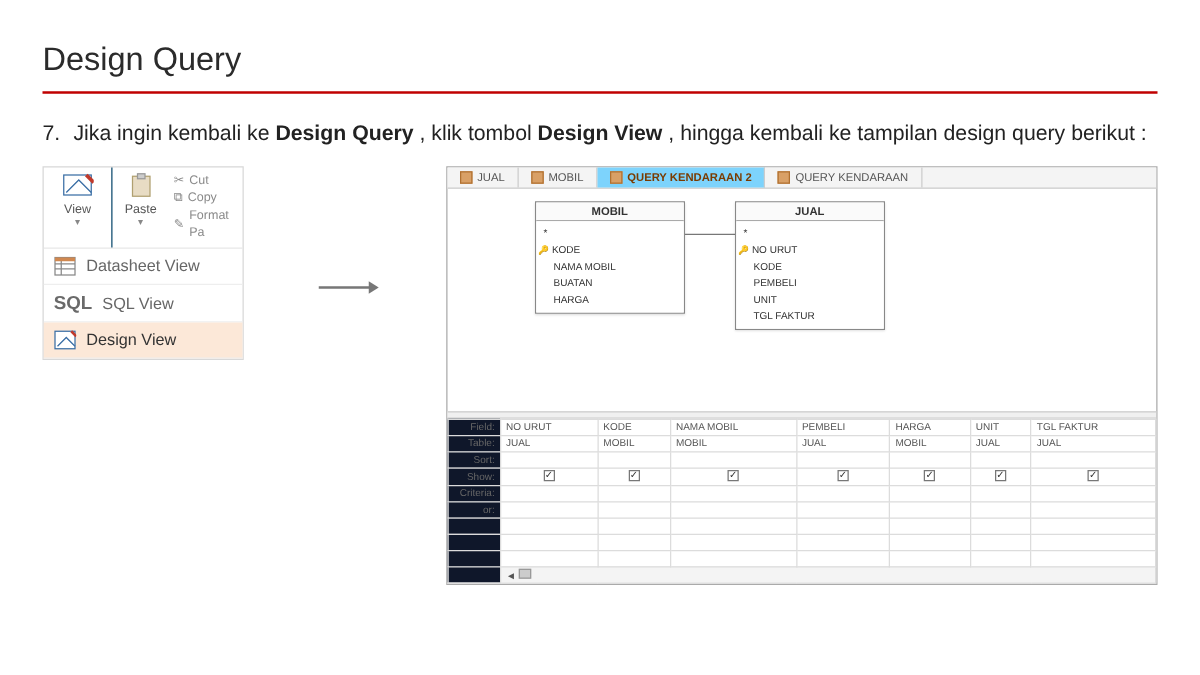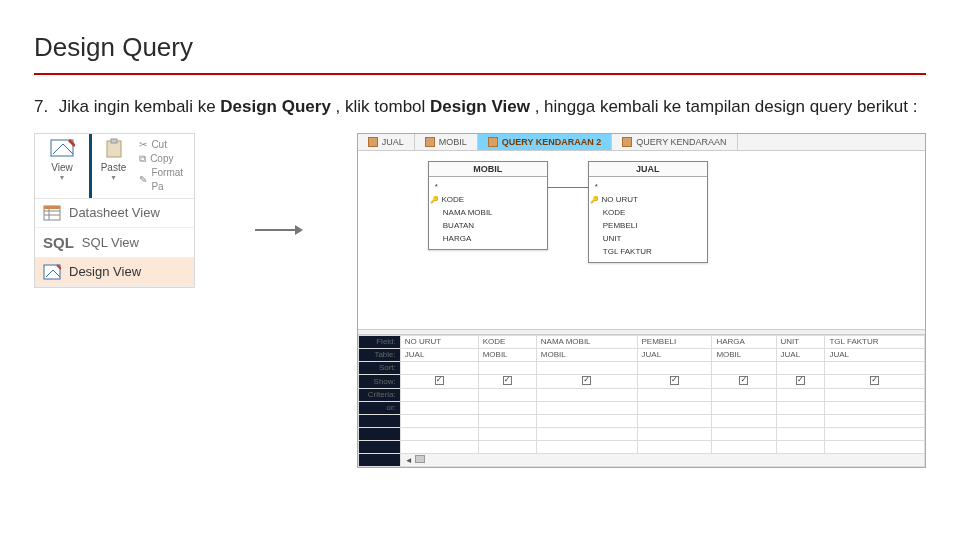--- a/index.html
+++ b/index.html
@@ -12,21 +12,21 @@
   .instr { font-size: 17px; color: #222; line-height: 1.4; }
   .num { display: inline-block; width: 20px; }
   .b { font-weight: 700; }
 
   .content { display: flex; gap: 60px; margin-top: 14px; align-items: flex-start; }
 
   
   .toolbar { border: 1px solid #d8d8d8; background: #fff; width: 175px; font-size: 11px; }
   .tb-row1 { display: flex; border-bottom: 1px solid #e8e8e8; }
   .tb-view { width: 54px; text-align: center; padding: 4px 2px 2px; }
-  .tb-paste { width: 46px; text-align: center; padding: 4px 2px 2px; border-left: 3px solid #0c4a6e; }
+  .tb-paste { width: 46px; text-align: center; padding: 4px 2px 2px; border-left: 1px solid #0c4a6e; }
   .tb-clip { flex: 1; padding: 4px 4px; color: #8a8a8a; font-size: 10px; line-height: 14px; }
   .tb-clip .row { display:flex; align-items:center; gap:4px; }
   .tb-icon { display: block; margin: 0 auto 2px; }
   .tb-label { color: #555; font-size: 10px; }
   .tb-item { display: flex; align-items: center; gap: 8px; padding: 6px 8px; border-bottom: 1px solid #eee; color: #666; font-size: 13px; text-align: right; }
   .tb-item.sel { background: #fce8d8; color: #333; }
   .sql { font-family: Arial; font-weight: bold; color: #6a6a6a; font-size: 15px; }
 
   .arrow { position: relative; align-self: center; margin-top: -140px; }
   .arrow-line { width: 42px; height: 2px; background: #777; }

